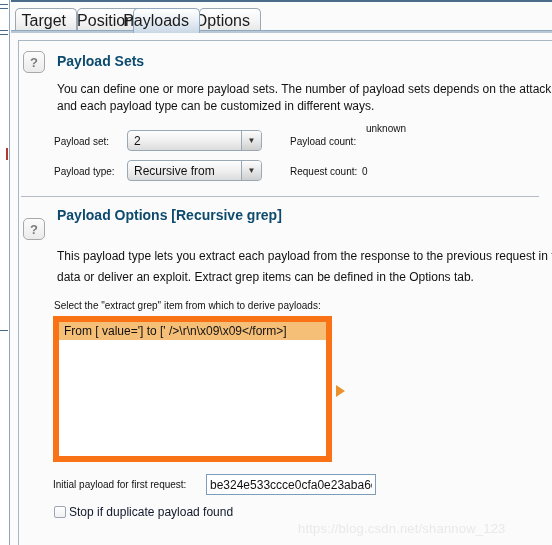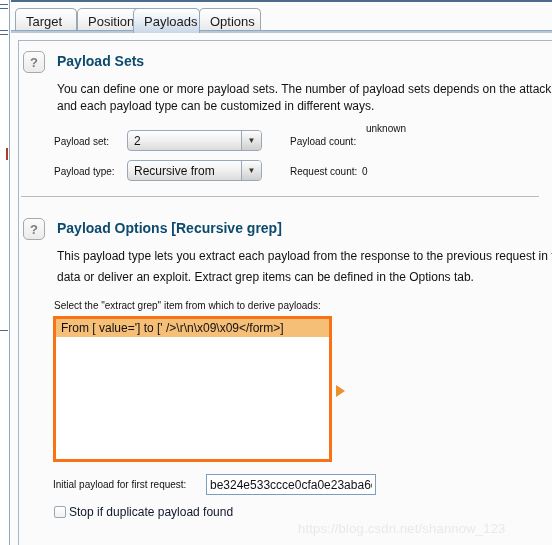--- a/index.html
+++ b/index.html
@@ -69,23 +69,23 @@
     position: absolute;
     top: 5px;
     height: 25px;
     box-sizing: border-box;
     border: 1px solid #9aa7b4;
     border-bottom: none;
     border-radius: 5px 5px 0 0;
     background: linear-gradient(to bottom, #ffffff 0%, #f3f3f3 55%, #e4e4e4 100%);
     display: flex;
     align-items: center;
-    justify-content: flex-start;
+    justify-content: flex-end;
     padding: 12px 10px;
-    font-size: 13px;
+    font-size: 16px;
     color: #1b1b1b;
     cursor: default;
     white-space: nowrap;
   }
   .tab.selected {
     background: linear-gradient(to bottom, #ffffff 0%, #eaf0f6 45%, #c9d8e6 100%);
     border-color: #8fa8c0;
     z-index: 3;
   }
 
@@ -178,21 +178,21 @@
     font-size: 8px;
     color: #333;
   }
 
   
   #listbox {
     position: absolute;
     left: 53px; top: 316px;
     width: 279px; height: 146px;
     box-sizing: border-box;
-    border: 3px solid #f97316;
+    border: 6px solid #f97316;
     background: #ffffff;
     overflow: hidden;
   }
   .list-item {
     height: 18px;
     line-height: 18px;
     padding-left: 5px;
     font-size: 12px;
     color: #111111;
     white-space: nowrap;
@@ -315,21 +315,21 @@
     <div class="field-label" style="left:271px; top:95px;">Payload count:</div>
     <div class="field-label" style="left:347px; top:82px;">unknown</div>
 
     <div class="field-label" style="left:271px; top:125px;">Request count:</div>
     <div class="field-label" style="left:343px; top:125px;">0</div>
 
     <div class="divider" style="left:2px; top:155px; width:518px;"></div>
 
     <div class="help-btn" style="left:4px; top:177px;">?</div>
 
-    <div class="section-title" style="left:38px; top:179px;">Payload Options [Recursive grep]</div>
+    <div class="section-title" style="left:38px; top:166px;">Payload Options [Recursive grep]</div>
 
     <div class="desc" style="left:38px; top:207px;">This payload type lets you extract each payload from the response to the previous request in the attack</div>
     <div class="desc" style="left:38px; top:228px;text-align:center;">data or deliver an exploit. Extract grep items can be defined in the Options tab.</div>
 
     <div class="field-label" style="left:35px; top:259px;">Select the "extract grep" item from which to derive payloads:</div>
   </div>
 
   <div id="listbox">
     <div class="list-item selected">From [ value='] to [' /&gt;\r\n\x09\x09&lt;/form&gt;]</div>
   </div>

